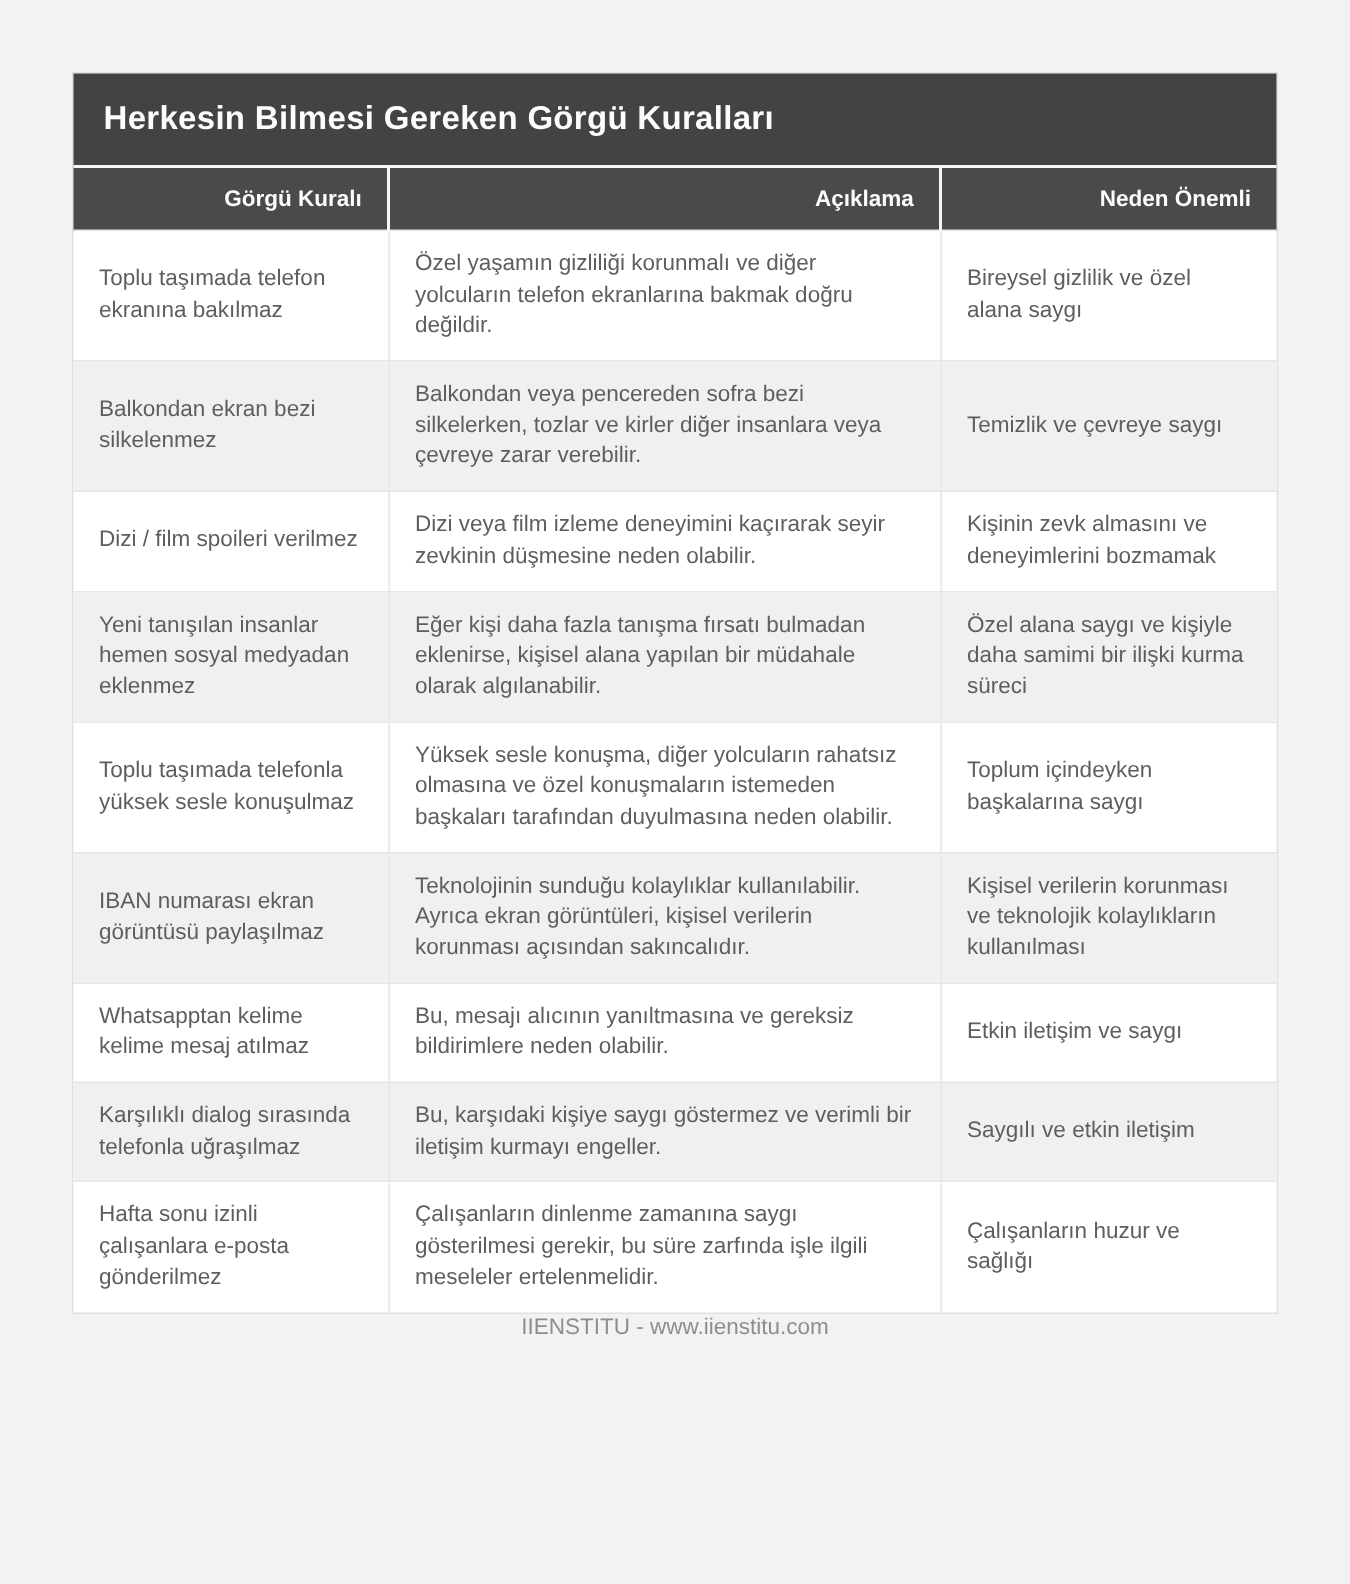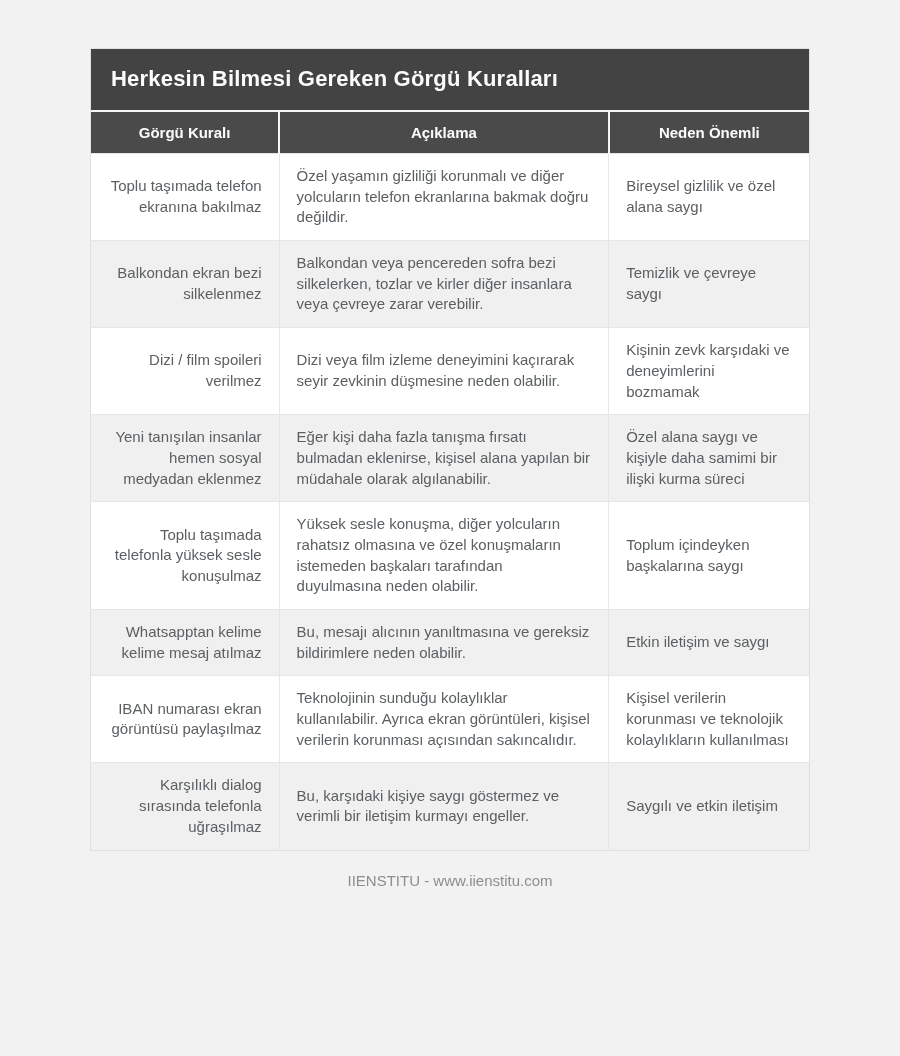--- a/index.html
+++ b/index.html
@@ -21,21 +21,21 @@
     padding: 0;
   }
   body {
     width: 900px;
     height: 1056px;
     background: var(--page-bg);
     font-family: "Liberation Sans", "DejaVu Sans", sans-serif;
     overflow: hidden;
   }
   .card {
-    width: 720px;
+    width: 804px;
     margin: 48px auto 0 auto;
     background: var(--card-bg);
     border: 1px solid var(--card-border);
   }
   .card-title {
     background: var(--title-bg);
     color: var(--header-text);
     font-size: 22px;
     font-weight: bold;
     padding: 17px 20px 18px 20px;
@@ -46,43 +46,42 @@
     width: 100%;
     border-collapse: collapse;
     table-layout: fixed;
   }
   table.etiquette col.c1 { width: 26.2%; }
   table.etiquette col.c2 { width: 45.9%; }
   table.etiquette col.c3 { width: 27.9%; }
   table.etiquette th {
     background: var(--column-header-bg);
     color: var(--header-text);
-    text-align: center;
+    text-align: right;
     font-size: 15px;
     font-weight: bold;
     padding: 12px 17px;
     border-left: 2px solid var(--header-divider);
   }
   table.etiquette th:first-child { border-left: none; }
   table.etiquette td {
     font-size: 15px;
     line-height: 1.38;
     color: var(--body-text);
     vertical-align: middle;
     padding: 12px 17px;
     border-top: 1px solid var(--cell-border);
     border-left: 1px solid var(--cell-border);
   }
-  table.etiquette td:first-child { border-left: none; text-align: right; }
+  table.etiquette td:first-child { border-left: none; }
   table.etiquette tbody tr:nth-child(even) td { background: var(--stripe-bg); }
   .footer {
     text-align: center;
     color: var(--footer-text);
     font-size: 15px;
-    margin-top: 21px;
   }
 </style>
 </head>
 <body>
 
 <div class="card">
   <div class="card-title">Herkesin Bilmesi Gereken Görgü Kuralları</div>
 
   <table class="etiquette">
     <colgroup>
@@ -104,44 +103,49 @@
           <td>Bireysel gizlilik ve özel alana saygı</td>
         </tr>
         <tr>
           <td>Balkondan ekran bezi silkelenmez</td>
           <td>Balkondan veya pencereden sofra bezi silkelerken, tozlar ve kirler diğer insanlara veya çevreye zarar verebilir.</td>
           <td>Temizlik ve çevreye saygı</td>
         </tr>
         <tr>
           <td>Dizi / film spoileri verilmez</td>
           <td>Dizi veya film izleme deneyimini kaçırarak seyir zevkinin düşmesine neden olabilir.</td>
-          <td>Kişinin zevk karşıdaki ve deneyimlerini bozmamak</td>
+          <td>Kişinin zevk almasını ve deneyimlerini bozmamak</td>
         </tr>
         <tr>
           <td>Yeni tanışılan insanlar hemen sosyal medyadan eklenmez</td>
           <td>Eğer kişi daha fazla tanışma fırsatı bulmadan eklenirse, kişisel alana yapılan bir müdahale olarak algılanabilir.</td>
           <td>Özel alana saygı ve kişiyle daha samimi bir ilişki kurma süreci</td>
         </tr>
         <tr>
           <td>Toplu taşımada telefonla yüksek sesle konuşulmaz</td>
           <td>Yüksek sesle konuşma, diğer yolcuların rahatsız olmasına ve özel konuşmaların istemeden başkaları tarafından duyulmasına neden olabilir.</td>
           <td>Toplum içindeyken başkalarına saygı</td>
         </tr>
         <tr>
+          <td>IBAN numarası ekran görüntüsü paylaşılmaz</td>
+          <td>Teknolojinin sunduğu kolaylıklar kullanılabilir. Ayrıca ekran görüntüleri, kişisel verilerin korunması açısından sakıncalıdır.</td>
+          <td>Kişisel verilerin korunması ve teknolojik kolaylıkların kullanılması</td>
+        </tr>
+        <tr>
           <td>Whatsapptan kelime kelime mesaj atılmaz</td>
           <td>Bu, mesajı alıcının yanıltmasına ve gereksiz bildirimlere neden olabilir.</td>
           <td>Etkin iletişim ve saygı</td>
         </tr>
         <tr>
-          <td>IBAN numarası ekran görüntüsü paylaşılmaz</td>
-          <td>Teknolojinin sunduğu kolaylıklar kullanılabilir. Ayrıca ekran görüntüleri, kişisel verilerin korunması açısından sakıncalıdır.</td>
-          <td>Kişisel verilerin korunması ve teknolojik kolaylıkların kullanılması</td>
-        </tr>
-        <tr>
           <td>Karşılıklı dialog sırasında telefonla uğraşılmaz</td>
           <td>Bu, karşıdaki kişiye saygı göstermez ve verimli bir iletişim kurmayı engeller.</td>
           <td>Saygılı ve etkin iletişim</td>
+        </tr>
+        <tr>
+          <td>Hafta sonu izinli çalışanlara e-posta gönderilmez</td>
+          <td>Çalışanların dinlenme zamanına saygı gösterilmesi gerekir, bu süre zarfında işle ilgili meseleler ertelenmelidir.</td>
+          <td>Çalışanların huzur ve sağlığı</td>
         </tr>
       </tbody>
   </table>
 </div>
 
 <div class="footer">IIENSTITU - www.iienstitu.com</div>
 
 </body></html>

